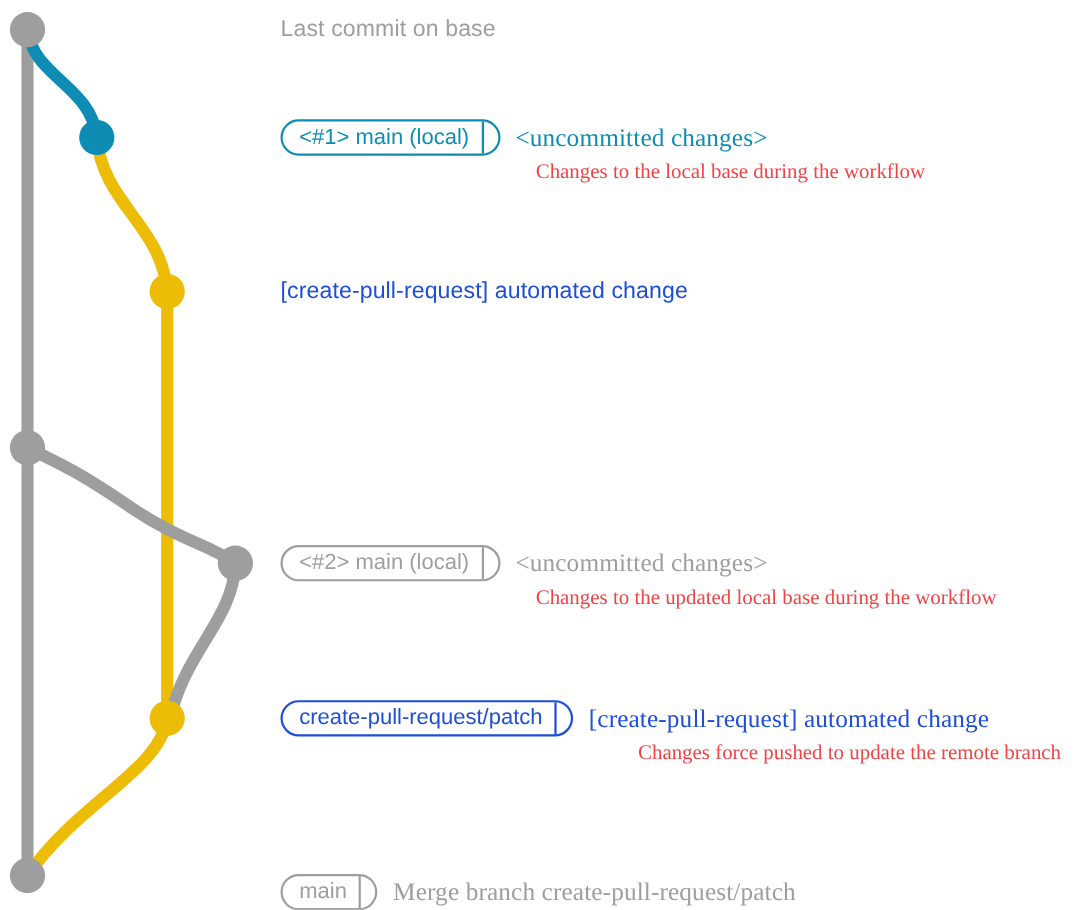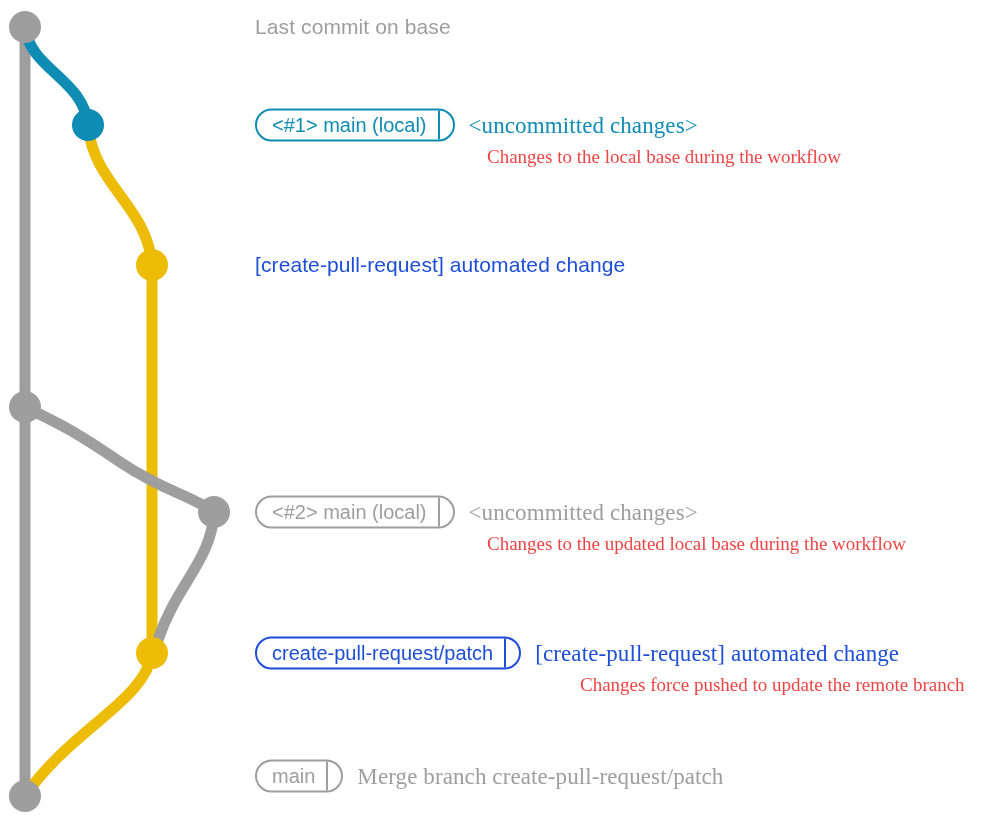--- a/index.html
+++ b/index.html
@@ -172,21 +172,21 @@
     <div class="note" style="left:487px; top:533px;">Changes to the updated local base during the workflow</div>
 
     <div class="row" style="left:255px; top:653px; transform:translateY(-50%);">
       <span class="badge c-yellow">
         <span class="badge-text">create-pull-request/patch</span>
       </span>
       <span class="subject c-yellow">[create-pull-request] automated change</span>
     </div>
     <div class="note" style="left:566px; top:674px;margin-left:14px;">Changes force pushed to update the remote branch</div>
 
-    <div class="row" style="left:255px; top:776px; transform:translateY(-50%);">
+    <div class="row" style="left:255px; top:811px; transform:translateY(-50%);">
       <span class="badge c-gray">
         <span class="badge-text">main</span>
       </span>
       <span class="subject c-gray">Merge branch create-pull-request/patch</span>
     </div>
 
   </div>
 </div>
 
 </body></html>

